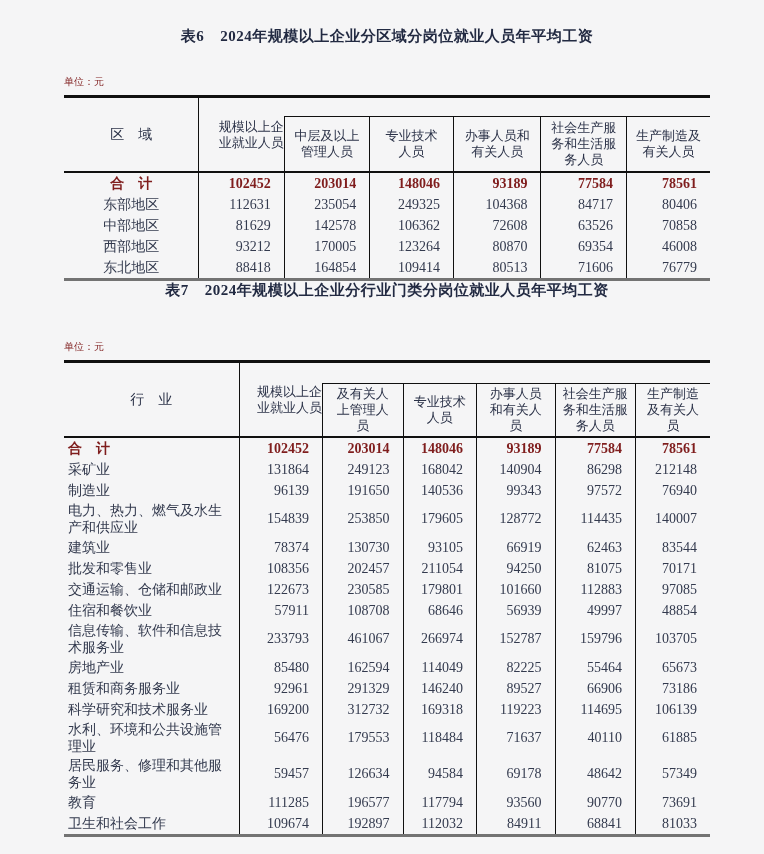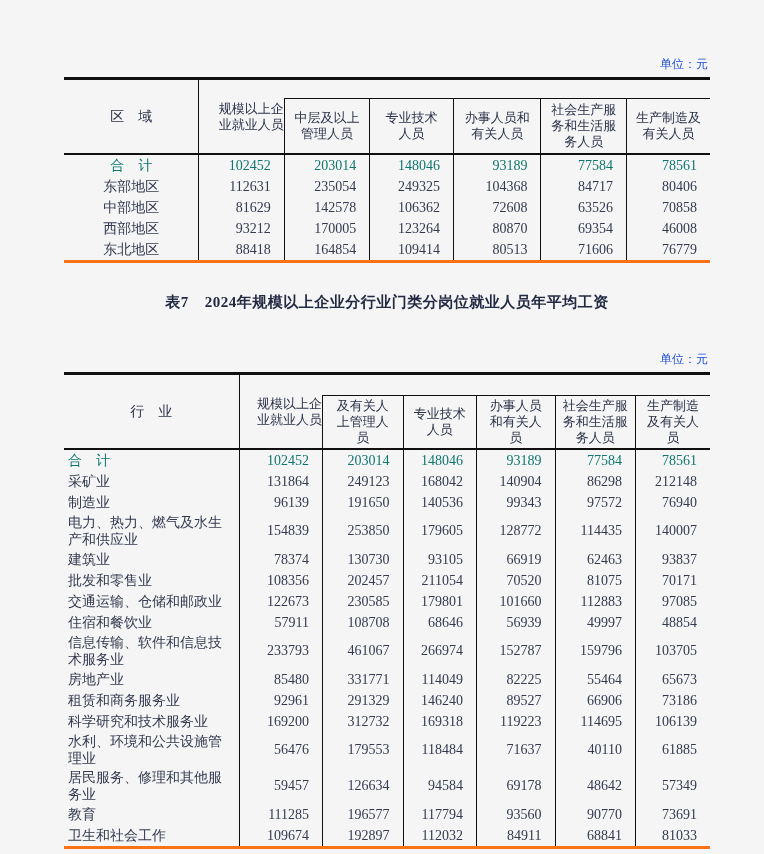--- a/index.html
+++ b/index.html
@@ -11,54 +11,57 @@
     -webkit-font-smoothing:antialiased;
   }
   .sheet{width:646px;margin-left:64px;padding-top:27px;}
 
   .tbl-title{
     text-align:center;font-weight:bold;font-size:15px;color:#222a42;
     letter-spacing:0.5px;line-height:18px;
   }
   .tbl-title .gap{display:inline-block;width:16px;}
   .unit{
-    text-align:right;font-size:12px;color:#1d4ed8;line-height:16px;
+    font-size:10px;color:#7f1d1d;line-height:16px;
     margin-top:29px;margin-bottom:5px;padding-right:2px;
   }
   .unit7{margin-top:40px;}
-  .t7-title{margin-top:30px;}
+  .t7-title{}
 
   table{
     border-collapse:collapse;table-layout:fixed;width:646px;
-    border-top:3px solid #101010;border-bottom:3px solid #f97316;
+    border-top:3px solid #101010;border-bottom:3px solid #737373;
   }
   th,td{font-weight:normal;padding:0;margin:0;}
   th{font-size:13px;color:#2b3248;line-height:16px;text-align:center;vertical-align:middle;white-space:pre-line;}
   th.stub{border-bottom:2px solid #101010;font-size:14px;}
   th.first-col{border-left:1px solid #101010;border-bottom:2px solid #101010;text-align:right;}
   th.spanner{border-bottom:1px solid #101010;height:18px;}
   th.sub{border-left:1px solid #101010;border-bottom:2px solid #101010;height:54px;}
   td{font-size:14px;height:19px;vertical-align:middle;}
   td.label{text-align:center;white-space:pre-line;line-height:17px;padding:1px 2px 1px 2px;}
   td.val{text-align:right;padding-right:13px;border-left:1px solid #101010;}
-  tr.bold td{font-weight:normal;color:#0f766e;}
+  tr.bold td{font-weight:bold;color:#7f1d1d;}
   .t7 td.label{text-align:left;padding-left:4px;}
   .t7 th.spanner{height:20px;}
   .t7 th.sub{height:52px;}
 
   .t6 .c0{width:134px}.t6 .c1{width:85px}.t6 .c2{width:85px}.t6 .c3{width:83px}
   .t6 .c4{width:87px}.t6 .c5{width:85px}.t6 .c6{width:83px}
   .t7 .c0{width:174px}.t7 .c1{width:83px}.t7 .c2{width:80px}.t7 .c3{width:73px}
   .t7 .c4{width:78px}.t7 .c5{width:80px}.t7 .c6{width:74px}
 </style>
 </head>
 <body>
 
 <div class="sheet">
 
+  <div class="tbl-title">
+    <span>表6</span><span class="gap"></span><span>2024年规模以上企业分区域分岗位就业人员年平均工资</span>
+  </div>
   <div class="unit">单位：元</div>
 
   <table class="t6">
     <colgroup>
       <col class="c0">
         <col class="c1">
         <col class="c2">
         <col class="c3">
         <col class="c4">
         <col class="c5">
@@ -211,28 +214,28 @@
           <td class="val">114435</td>
           <td class="val">140007</td>
         </tr>
         <tr>
           <td class="label">建筑业</td>
           <td class="val">78374</td>
           <td class="val">130730</td>
           <td class="val">93105</td>
           <td class="val">66919</td>
           <td class="val">62463</td>
-          <td class="val">93837</td>
+          <td class="val">83544</td>
         </tr>
         <tr>
           <td class="label">批发和零售业</td>
           <td class="val">108356</td>
           <td class="val">202457</td>
           <td class="val">211054</td>
-          <td class="val">70520</td>
+          <td class="val">94250</td>
           <td class="val">81075</td>
           <td class="val">70171</td>
         </tr>
         <tr>
           <td class="label">交通运输、仓储和邮政业</td>
           <td class="val">122673</td>
           <td class="val">230585</td>
           <td class="val">179801</td>
           <td class="val">101660</td>
           <td class="val">112883</td>
@@ -253,21 +256,21 @@
           <td class="val">233793</td>
           <td class="val">461067</td>
           <td class="val">266974</td>
           <td class="val">152787</td>
           <td class="val">159796</td>
           <td class="val">103705</td>
         </tr>
         <tr>
           <td class="label">房地产业</td>
           <td class="val">85480</td>
-          <td class="val">331771</td>
+          <td class="val">162594</td>
           <td class="val">114049</td>
           <td class="val">82225</td>
           <td class="val">55464</td>
           <td class="val">65673</td>
         </tr>
         <tr>
           <td class="label">租赁和商务服务业</td>
           <td class="val">92961</td>
           <td class="val">291329</td>
           <td class="val">146240</td>

